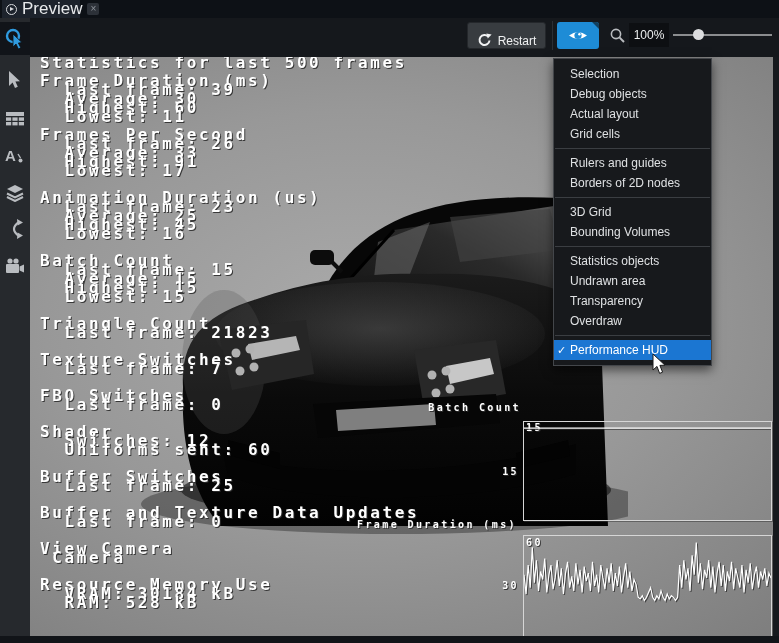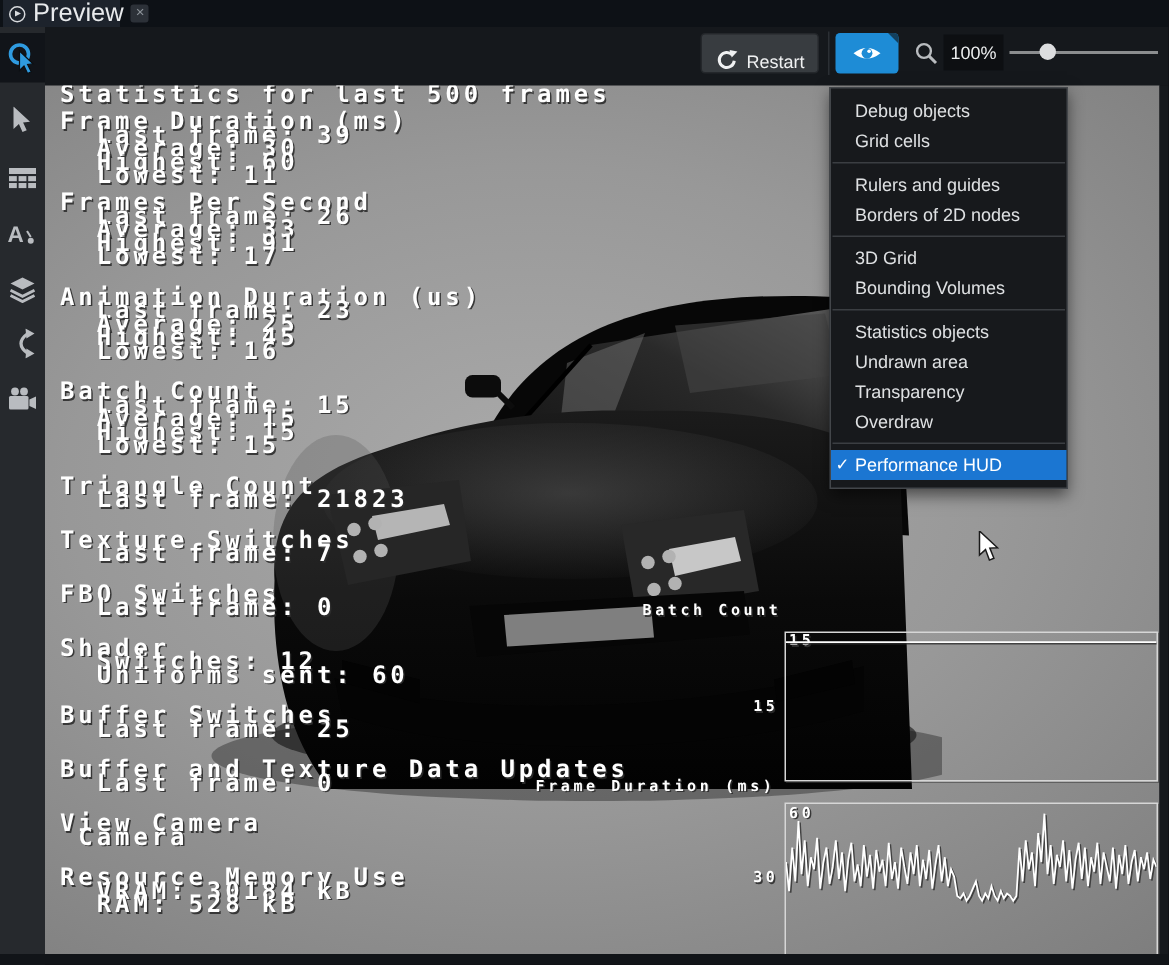--- a/index.html
+++ b/index.html
@@ -319,21 +319,23 @@
     <div class="graph graph-frame"><svg width="247" height="100">
           <polyline points="0,38.70967741935484 2.07563025210084,58.064516129032256 4.15126050420168,29.032258064516128 6.226890756302521,51.61290322580645 8.30252100840336,11.290322580645167 10.378151260504202,46.7741935483871 12.453781512605042,24.19354838709677 14.529411764705882,54.83870967741936 16.60504201680672,35.483870967741936 18.68067226890756,43.548387096774185 20.756302521008404,22.58064516129032 22.831932773109244,56.45161290322581 24.907563025210084,38.70967741935484 26.983193277310924,29.032258064516128 29.058823529411764,53.225806451612904 31.134453781512605,41.93548387096774 33.21008403361344,24.19354838709677 35.285714285714285,50 37.36134453781512,32.25806451612904 39.436974789915965,58.064516129032256 41.51260504201681,37.096774193548384 43.58823529411765,25.80645161290323 45.66386554621849,51.61290322580645 47.73949579831933,40.32258064516129 49.81512605042017,54.83870967741936 51.89075630252101,27.41935483870968 53.96638655462185,48.38709677419355 56.042016806722685,33.87096774193549 58.11764705882353,56.45161290322581 60.193277310924366,30.645161290322577 62.26890756302521,45.16129032258065 64.34453781512606,37.096774193548384 66.42016806722688,54.83870967741936 68.49579831932773,25.80645161290323 70.57142857142857,50 72.64705882352942,38.70967741935484 74.72268907563024,56.45161290322581 76.7983193277311,29.032258064516128 78.87394957983193,41.93548387096774 80.94957983193278,53.225806451612904 83.02521008403362,32.25806451612904 85.10084033613445,46.7741935483871 87.1764705882353,27.41935483870968 89.25210084033613,54.83870967741936 91.32773109243698,37.096774193548384 93.40336134453781,50 95.47899159663866,30.645161290322577 97.55462184873949,56.45161290322581 99.63025210084034,40.32258064516129 101.70588235294117,27.41935483870968 103.78151260504202,51.61290322580645 105.85714285714285,35.483870967741936 107.9327731092437,54.83870967741936 110.00840336134455,43.548387096774185 112.08403361344537,48.38709677419355 114.15966386554622,61.29032258064516 116.23529411764706,62.903225806451616 118.31092436974791,59.67741935483871 120.38655462184873,64.51612903225806 122.46218487394958,61.29032258064516 124.53781512605042,56.45161290322581 126.61344537815125,51.61290322580645 128.68907563025212,61.29032258064516 130.76470588235296,64.51612903225806 132.84033613445376,59.67741935483871 134.9159663865546,62.903225806451616 136.99159663865547,54.83870967741936 139.0672268907563,61.29032258064516 141.14285714285714,64.51612903225806 143.218487394958,58.064516129032256 145.29411764705884,62.903225806451616 147.36974789915965,59.67741935483871 149.44537815126048,61.29032258064516 151.52100840336135,64.51612903225806 153.5966386554622,61.29032258064516 155.67226890756302,29.032258064516128 157.74789915966386,51.61290322580645 159.82352941176472,24.19354838709677 161.89915966386556,43.548387096774185 163.97478991596637,32.25806451612904 166.05042016806723,54.83870967741936 168.12605042016807,19.354838709677423 170.2016806722689,38.70967741935484 172.27731092436974,6.451612903225808 174.3529411764706,46.7741935483871 176.42857142857144,27.41935483870968 178.50420168067225,53.225806451612904 180.5798319327731,33.87096774193549 182.65546218487395,41.93548387096774 184.7310924369748,24.19354838709677 186.80672268907563,51.61290322580645 188.88235294117646,30.645161290322577 190.95798319327733,56.45161290322581 193.03361344537814,37.096774193548384 195.10924369747897,25.80645161290323 197.18487394957984,50 199.26050420168067,29.032258064516128 201.3361344537815,54.83870967741936 203.41176470588235,35.483870967741936 205.4873949579832,45.16129032258065 207.56302521008405,25.80645161290323 209.63865546218486,53.225806451612904 211.7142857142857,32.25806451612904 213.78991596638656,41.93548387096774 215.8655462184874,51.61290322580645 217.94117647058823,29.032258064516128 220.0168067226891,56.45161290322581 222.09243697478993,33.87096774193549 224.16806722689074,46.7741935483871 226.24369747899158,27.41935483870968 228.31932773109244,53.225806451612904 230.39495798319328,38.70967741935484 232.47058823529412,30.645161290322577 234.54621848739495,51.61290322580645 236.62184873949582,35.483870967741936 238.69747899159665,43.548387096774185 240.77310924369746,32.25806451612904 242.8487394957983,50 244.92436974789916,37.096774193548384 247,41.93548387096774" fill="none" stroke="rgba(45,45,45,0.8)" stroke-width="1.2" transform="translate(1,1)"></polyline>
           <polyline points="0,38.70967741935484 2.07563025210084,58.064516129032256 4.15126050420168,29.032258064516128 6.226890756302521,51.61290322580645 8.30252100840336,11.290322580645167 10.378151260504202,46.7741935483871 12.453781512605042,24.19354838709677 14.529411764705882,54.83870967741936 16.60504201680672,35.483870967741936 18.68067226890756,43.548387096774185 20.756302521008404,22.58064516129032 22.831932773109244,56.45161290322581 24.907563025210084,38.70967741935484 26.983193277310924,29.032258064516128 29.058823529411764,53.225806451612904 31.134453781512605,41.93548387096774 33.21008403361344,24.19354838709677 35.285714285714285,50 37.36134453781512,32.25806451612904 39.436974789915965,58.064516129032256 41.51260504201681,37.096774193548384 43.58823529411765,25.80645161290323 45.66386554621849,51.61290322580645 47.73949579831933,40.32258064516129 49.81512605042017,54.83870967741936 51.89075630252101,27.41935483870968 53.96638655462185,48.38709677419355 56.042016806722685,33.87096774193549 58.11764705882353,56.45161290322581 60.193277310924366,30.645161290322577 62.26890756302521,45.16129032258065 64.34453781512606,37.096774193548384 66.42016806722688,54.83870967741936 68.49579831932773,25.80645161290323 70.57142857142857,50 72.64705882352942,38.70967741935484 74.72268907563024,56.45161290322581 76.7983193277311,29.032258064516128 78.87394957983193,41.93548387096774 80.94957983193278,53.225806451612904 83.02521008403362,32.25806451612904 85.10084033613445,46.7741935483871 87.1764705882353,27.41935483870968 89.25210084033613,54.83870967741936 91.32773109243698,37.096774193548384 93.40336134453781,50 95.47899159663866,30.645161290322577 97.55462184873949,56.45161290322581 99.63025210084034,40.32258064516129 101.70588235294117,27.41935483870968 103.78151260504202,51.61290322580645 105.85714285714285,35.483870967741936 107.9327731092437,54.83870967741936 110.00840336134455,43.548387096774185 112.08403361344537,48.38709677419355 114.15966386554622,61.29032258064516 116.23529411764706,62.903225806451616 118.31092436974791,59.67741935483871 120.38655462184873,64.51612903225806 122.46218487394958,61.29032258064516 124.53781512605042,56.45161290322581 126.61344537815125,51.61290322580645 128.68907563025212,61.29032258064516 130.76470588235296,64.51612903225806 132.84033613445376,59.67741935483871 134.9159663865546,62.903225806451616 136.99159663865547,54.83870967741936 139.0672268907563,61.29032258064516 141.14285714285714,64.51612903225806 143.218487394958,58.064516129032256 145.29411764705884,62.903225806451616 147.36974789915965,59.67741935483871 149.44537815126048,61.29032258064516 151.52100840336135,64.51612903225806 153.5966386554622,61.29032258064516 155.67226890756302,29.032258064516128 157.74789915966386,51.61290322580645 159.82352941176472,24.19354838709677 161.89915966386556,43.548387096774185 163.97478991596637,32.25806451612904 166.05042016806723,54.83870967741936 168.12605042016807,19.354838709677423 170.2016806722689,38.70967741935484 172.27731092436974,6.451612903225808 174.3529411764706,46.7741935483871 176.42857142857144,27.41935483870968 178.50420168067225,53.225806451612904 180.5798319327731,33.87096774193549 182.65546218487395,41.93548387096774 184.7310924369748,24.19354838709677 186.80672268907563,51.61290322580645 188.88235294117646,30.645161290322577 190.95798319327733,56.45161290322581 193.03361344537814,37.096774193548384 195.10924369747897,25.80645161290323 197.18487394957984,50 199.26050420168067,29.032258064516128 201.3361344537815,54.83870967741936 203.41176470588235,35.483870967741936 205.4873949579832,45.16129032258065 207.56302521008405,25.80645161290323 209.63865546218486,53.225806451612904 211.7142857142857,32.25806451612904 213.78991596638656,41.93548387096774 215.8655462184874,51.61290322580645 217.94117647058823,29.032258064516128 220.0168067226891,56.45161290322581 222.09243697478993,33.87096774193549 224.16806722689074,46.7741935483871 226.24369747899158,27.41935483870968 228.31932773109244,53.225806451612904 230.39495798319328,38.70967741935484 232.47058823529412,30.645161290322577 234.54621848739495,51.61290322580645 236.62184873949582,35.483870967741936 238.69747899159665,43.548387096774185 240.77310924369746,32.25806451612904 242.8487394957983,50 244.92436974789916,37.096774193548384 247,41.93548387096774" fill="none" stroke="#ffffff" stroke-width="1.2" transform="translate(0,0)"></polyline>
         </svg></div>
   </div>
 
   <div class="edge-right"></div>
   <div class="edge-bottom"></div>
 
   <div class="menu">
+    <div class="menu-item"><span>Selection</span></div>
     <div class="menu-item"><span>Debug objects</span></div>
+    <div class="menu-item"><span>Actual layout</span></div>
     <div class="menu-item"><span>Grid cells</span></div>
     <div class="menu-sep"></div>
     <div class="menu-item"><span>Rulers and guides</span></div>
     <div class="menu-item"><span>Borders of 2D nodes</span></div>
     <div class="menu-sep"></div>
     <div class="menu-item"><span>3D Grid</span></div>
     <div class="menu-item"><span>Bounding Volumes</span></div>
     <div class="menu-sep"></div>
     <div class="menu-item"><span>Statistics objects</span></div>
     <div class="menu-item"><span>Undrawn area</span></div>

